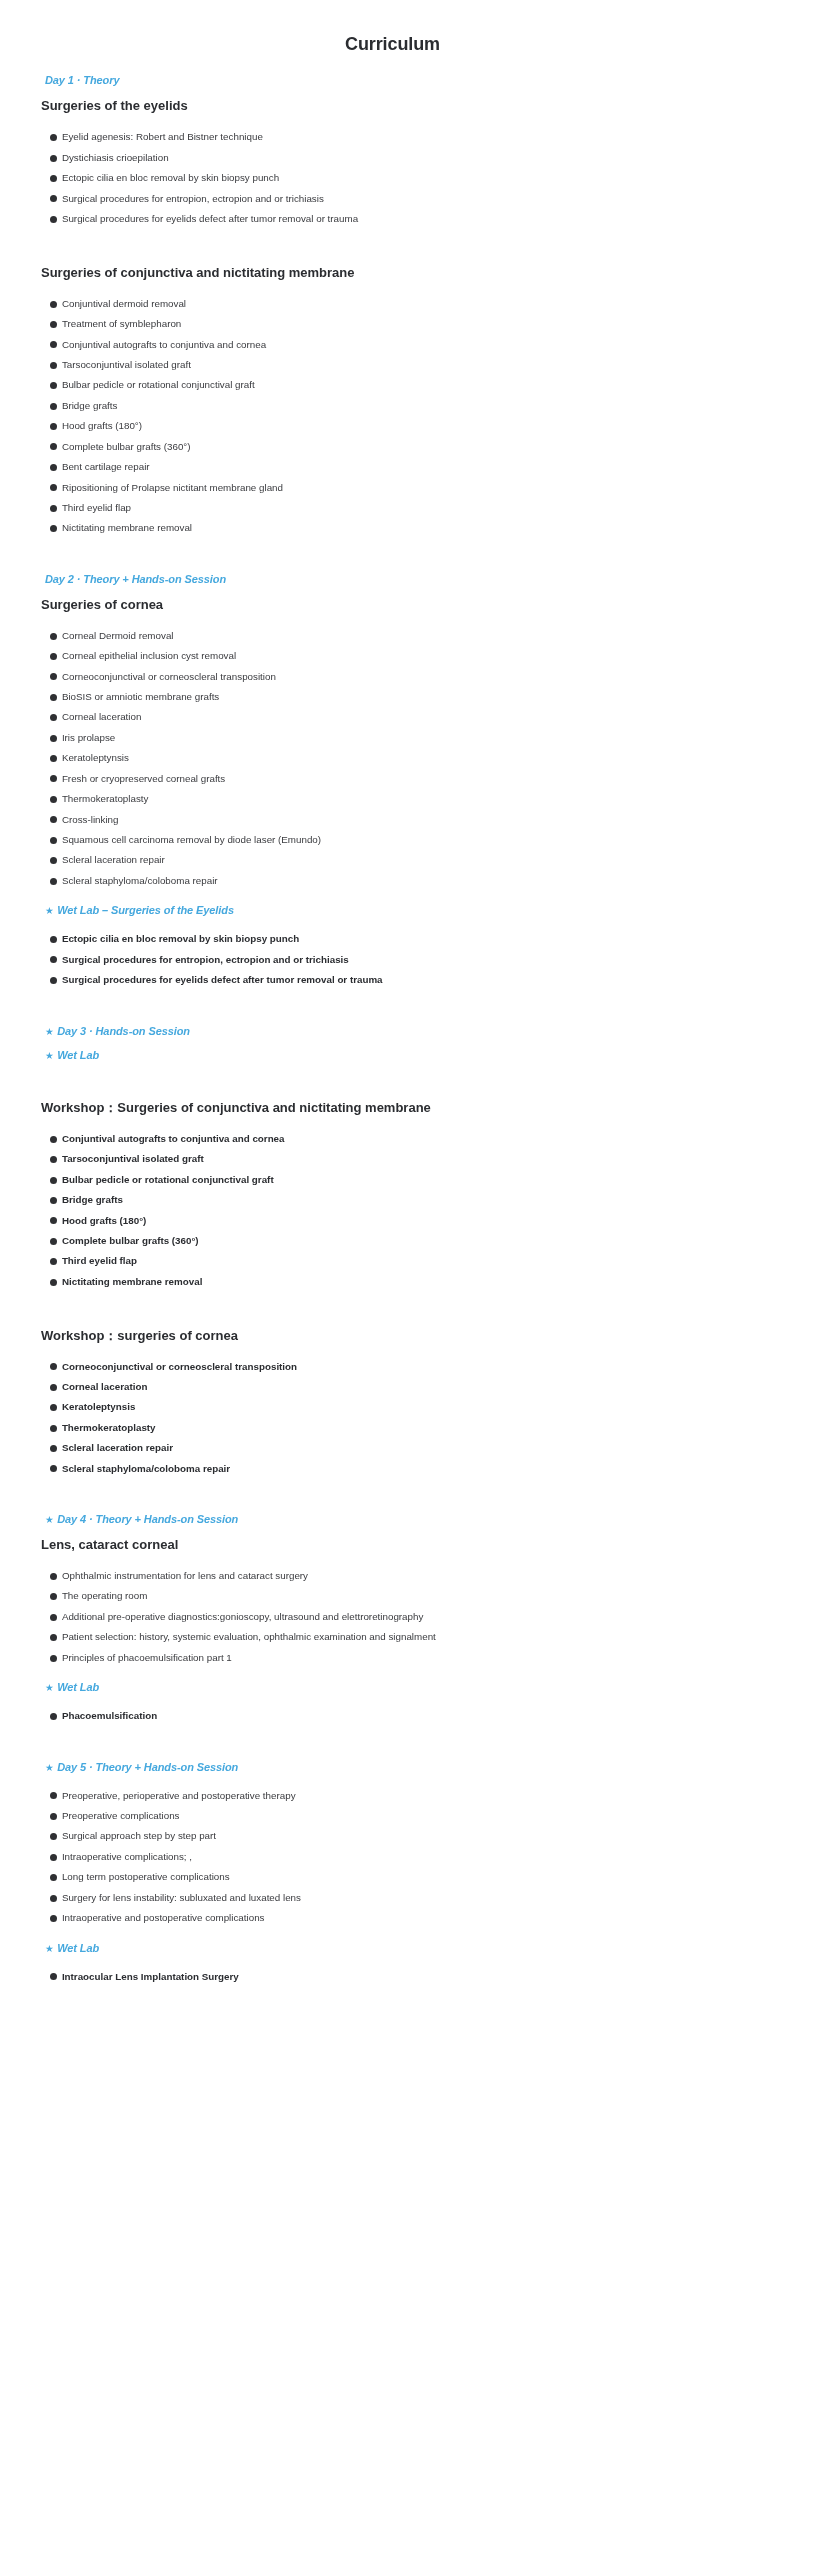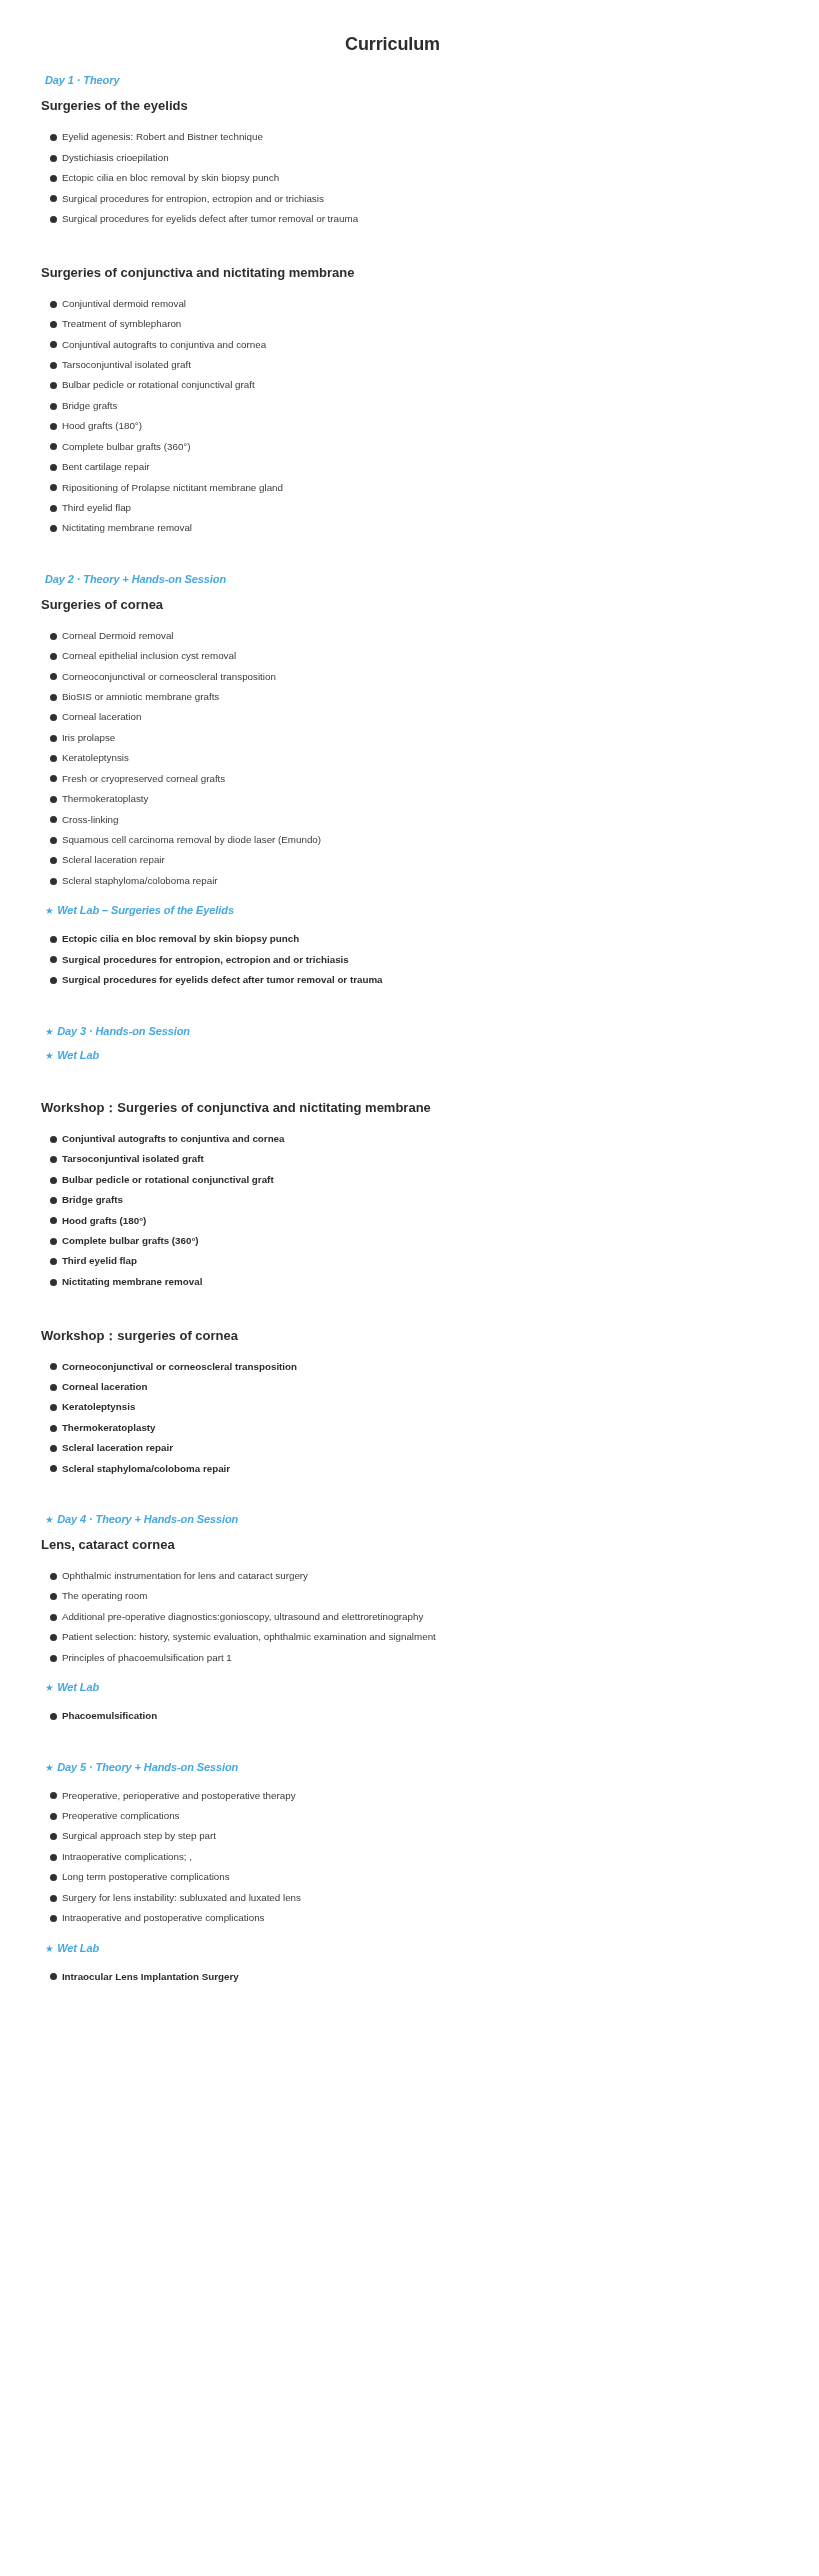--- a/index.html
+++ b/index.html
@@ -351,21 +351,21 @@
             </li>
           </ul>
         </div>
       </section>
       <section>
         <div class="day-heading spaced-above">
           <span class="star-icon">★</span>
           <span>Day 4 · Theory + Hands-on Session</span>
         </div>
         <div>
-          <div class="section-heading">Lens, cataract cornea</div>
+          <div class="section-heading">Lens, cataract corneal</div>
           <ul class="bullet-list">
             <li class="bullet-item">
               <span class="bullet-dot"></span>
               <span class="bullet-label">Ophthalmic instrumentation for lens and cataract surgery</span>
             </li>
             <li class="bullet-item">
               <span class="bullet-dot"></span>
               <span class="bullet-label">The operating room</span>
             </li>
             <li class="bullet-item">

